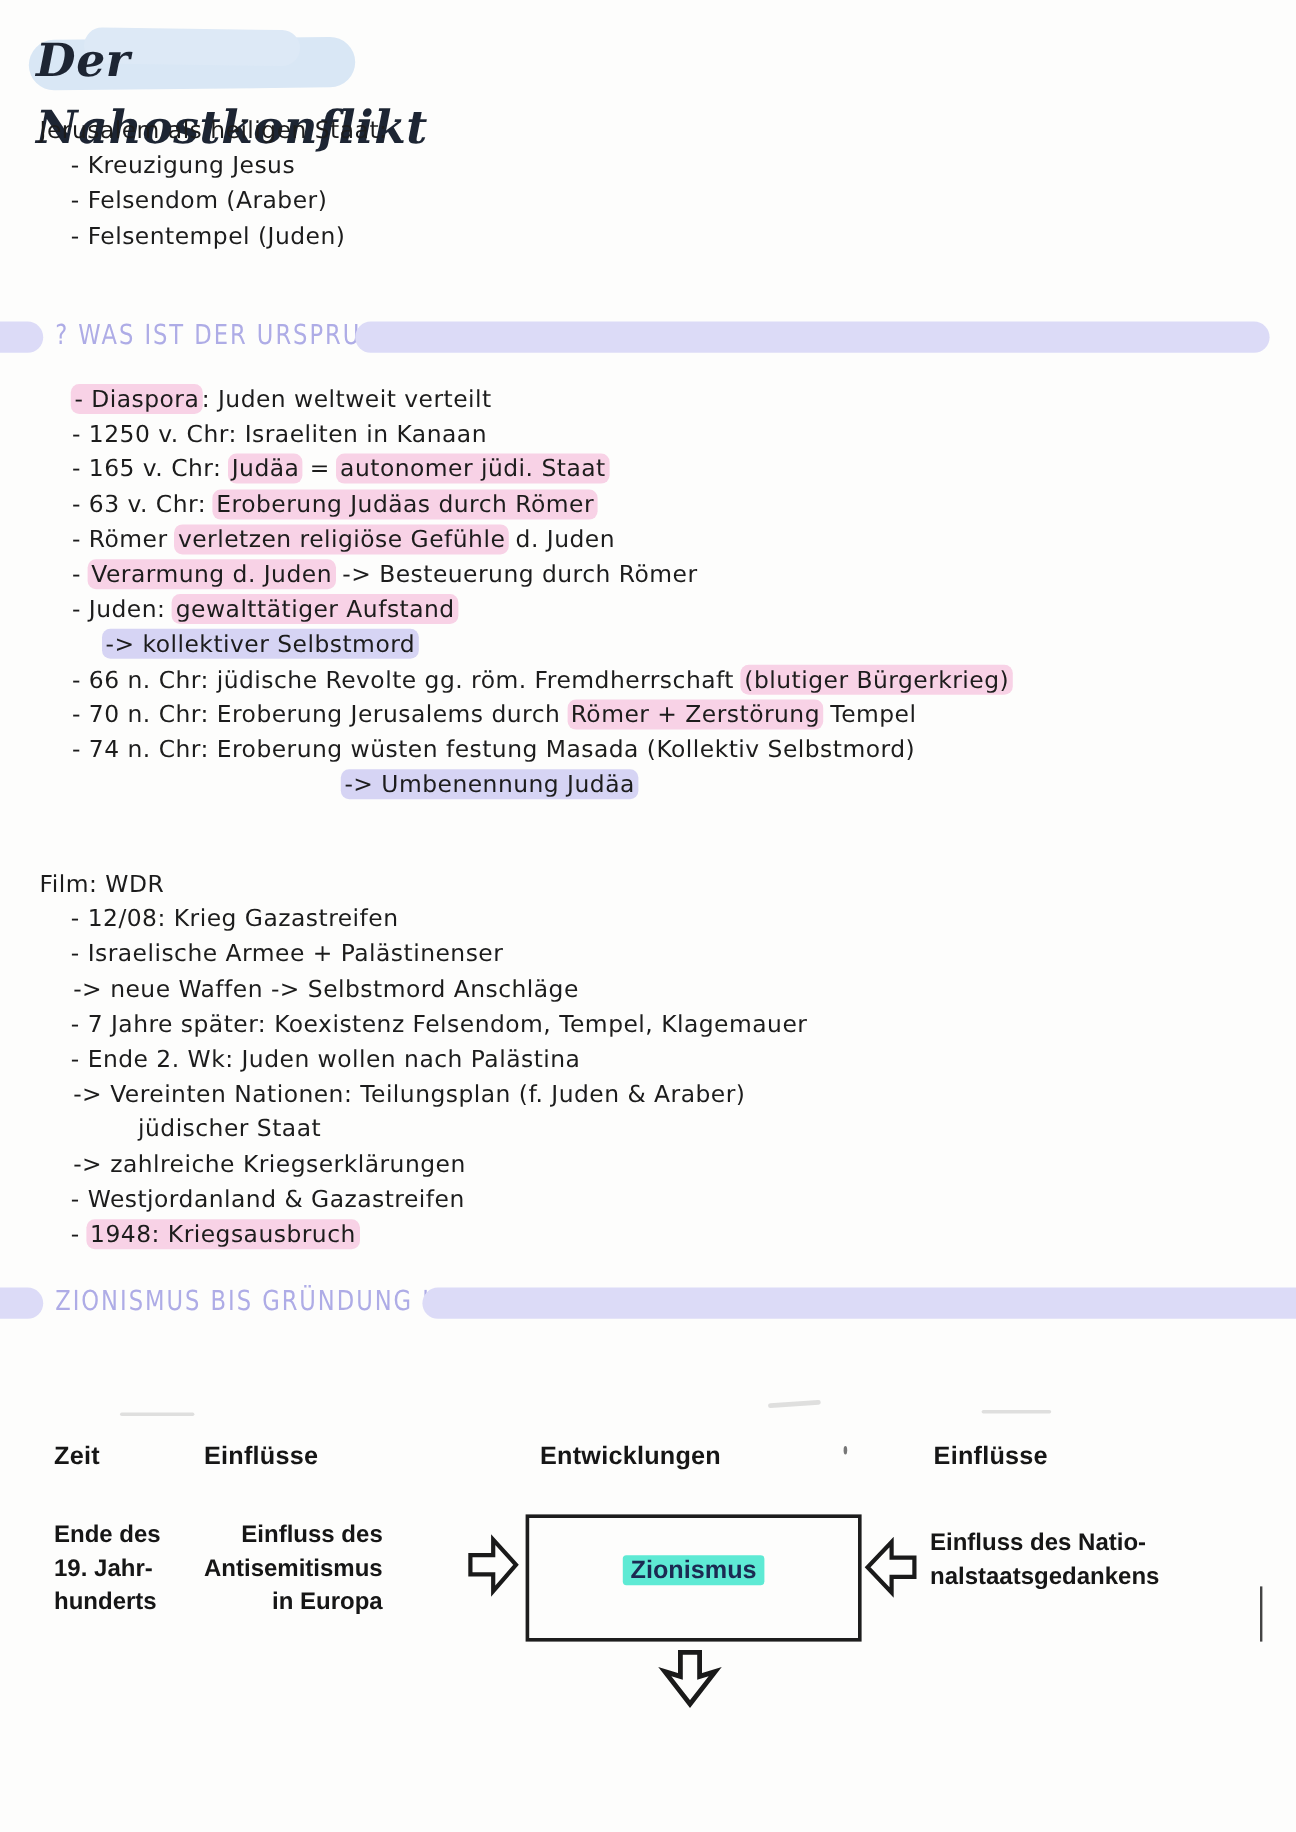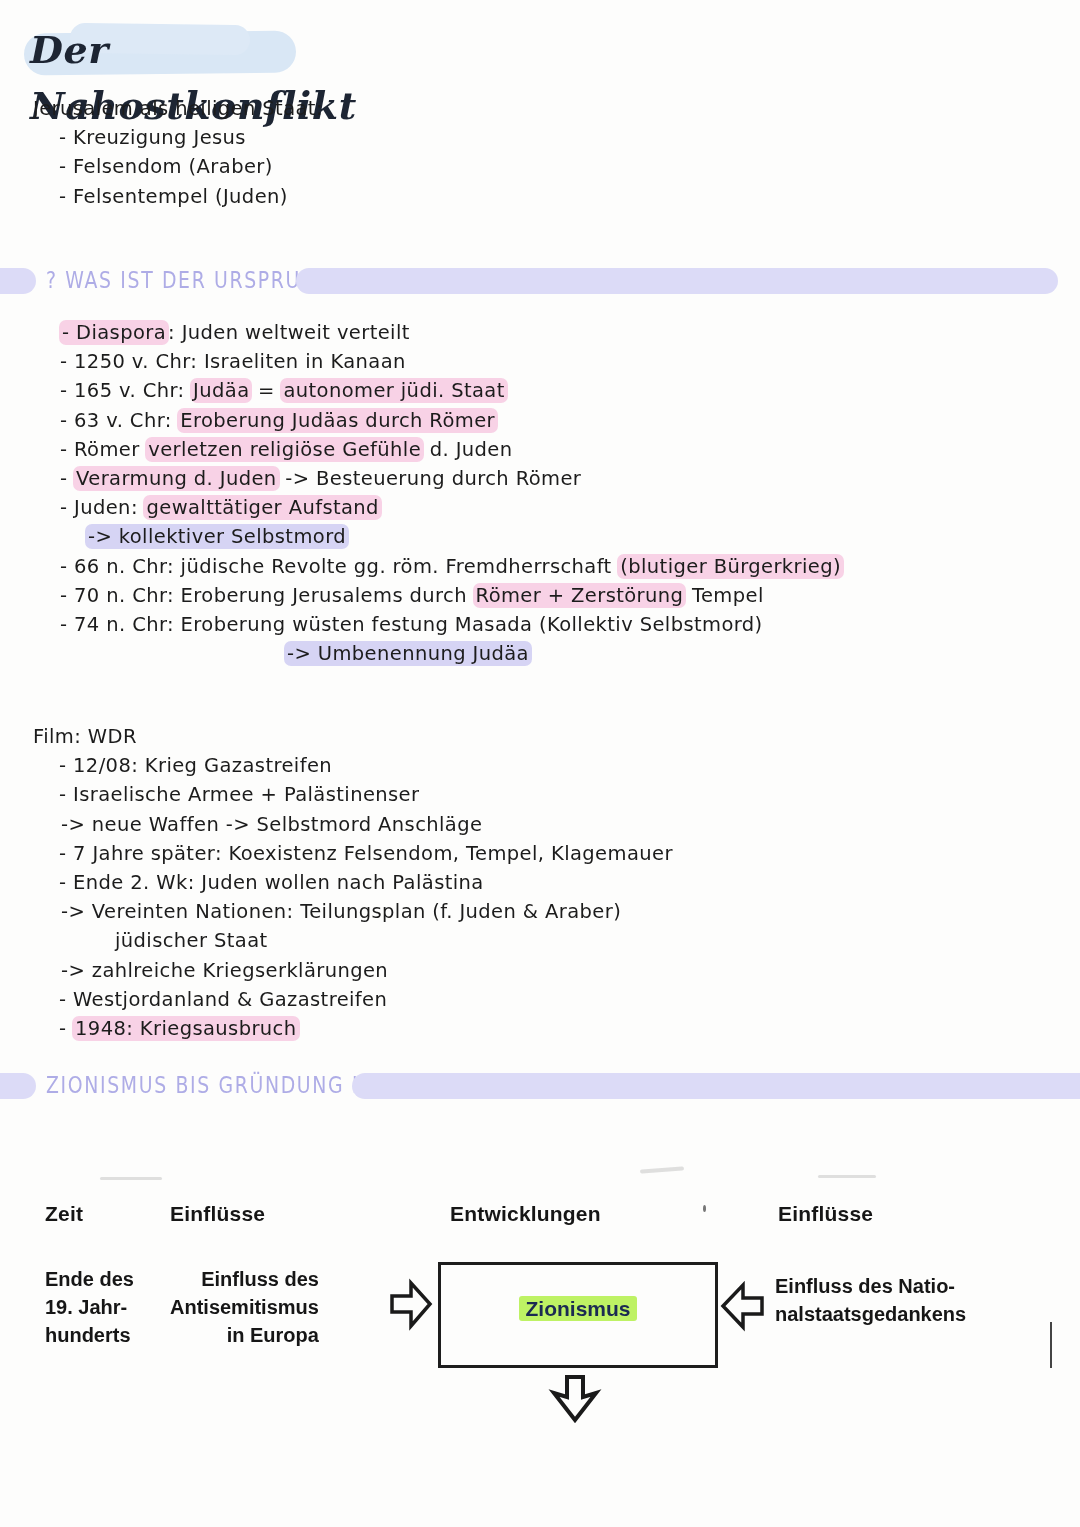--- a/index.html
+++ b/index.html
@@ -43,21 +43,21 @@
 
   
   .ws{position:absolute;left:0;top:1150px;width:1080px;height:377px;
     font-family:"Liberation Sans", sans-serif;color:#161616;}
   .ws .hdr{position:absolute;font-size:21px;font-weight:bold;letter-spacing:.2px;}
   .ws .cell{position:absolute;font-size:20px;font-weight:bold;line-height:28px;white-space:pre;}
   .ws .zbox{position:absolute;left:438px;top:112px;width:274px;height:100px;
     border:3px solid #1d1d1d;background:transparent;}
   .ws .zlabel{position:absolute;left:0;right:0;top:32px;text-align:center;
     font-size:21px;font-weight:bold;color:#1b2a52;}
-  .ws .zlabel .hl{background:#bef264;border-radius:3px;padding:1px 6px;}
+  .ws .zlabel .hl{background:#5eead4;border-radius:3px;padding:1px 6px;}
   .arrow{position:absolute;}
 
   
   .smudge{position:absolute;background:#bbb;opacity:.45;border-radius:2px;}
   .vline{position:absolute;width:2px;background:#444;}
   .dot{position:absolute;background:#777;border-radius:50%;}
 </style>
 </head>
 <body>
 

